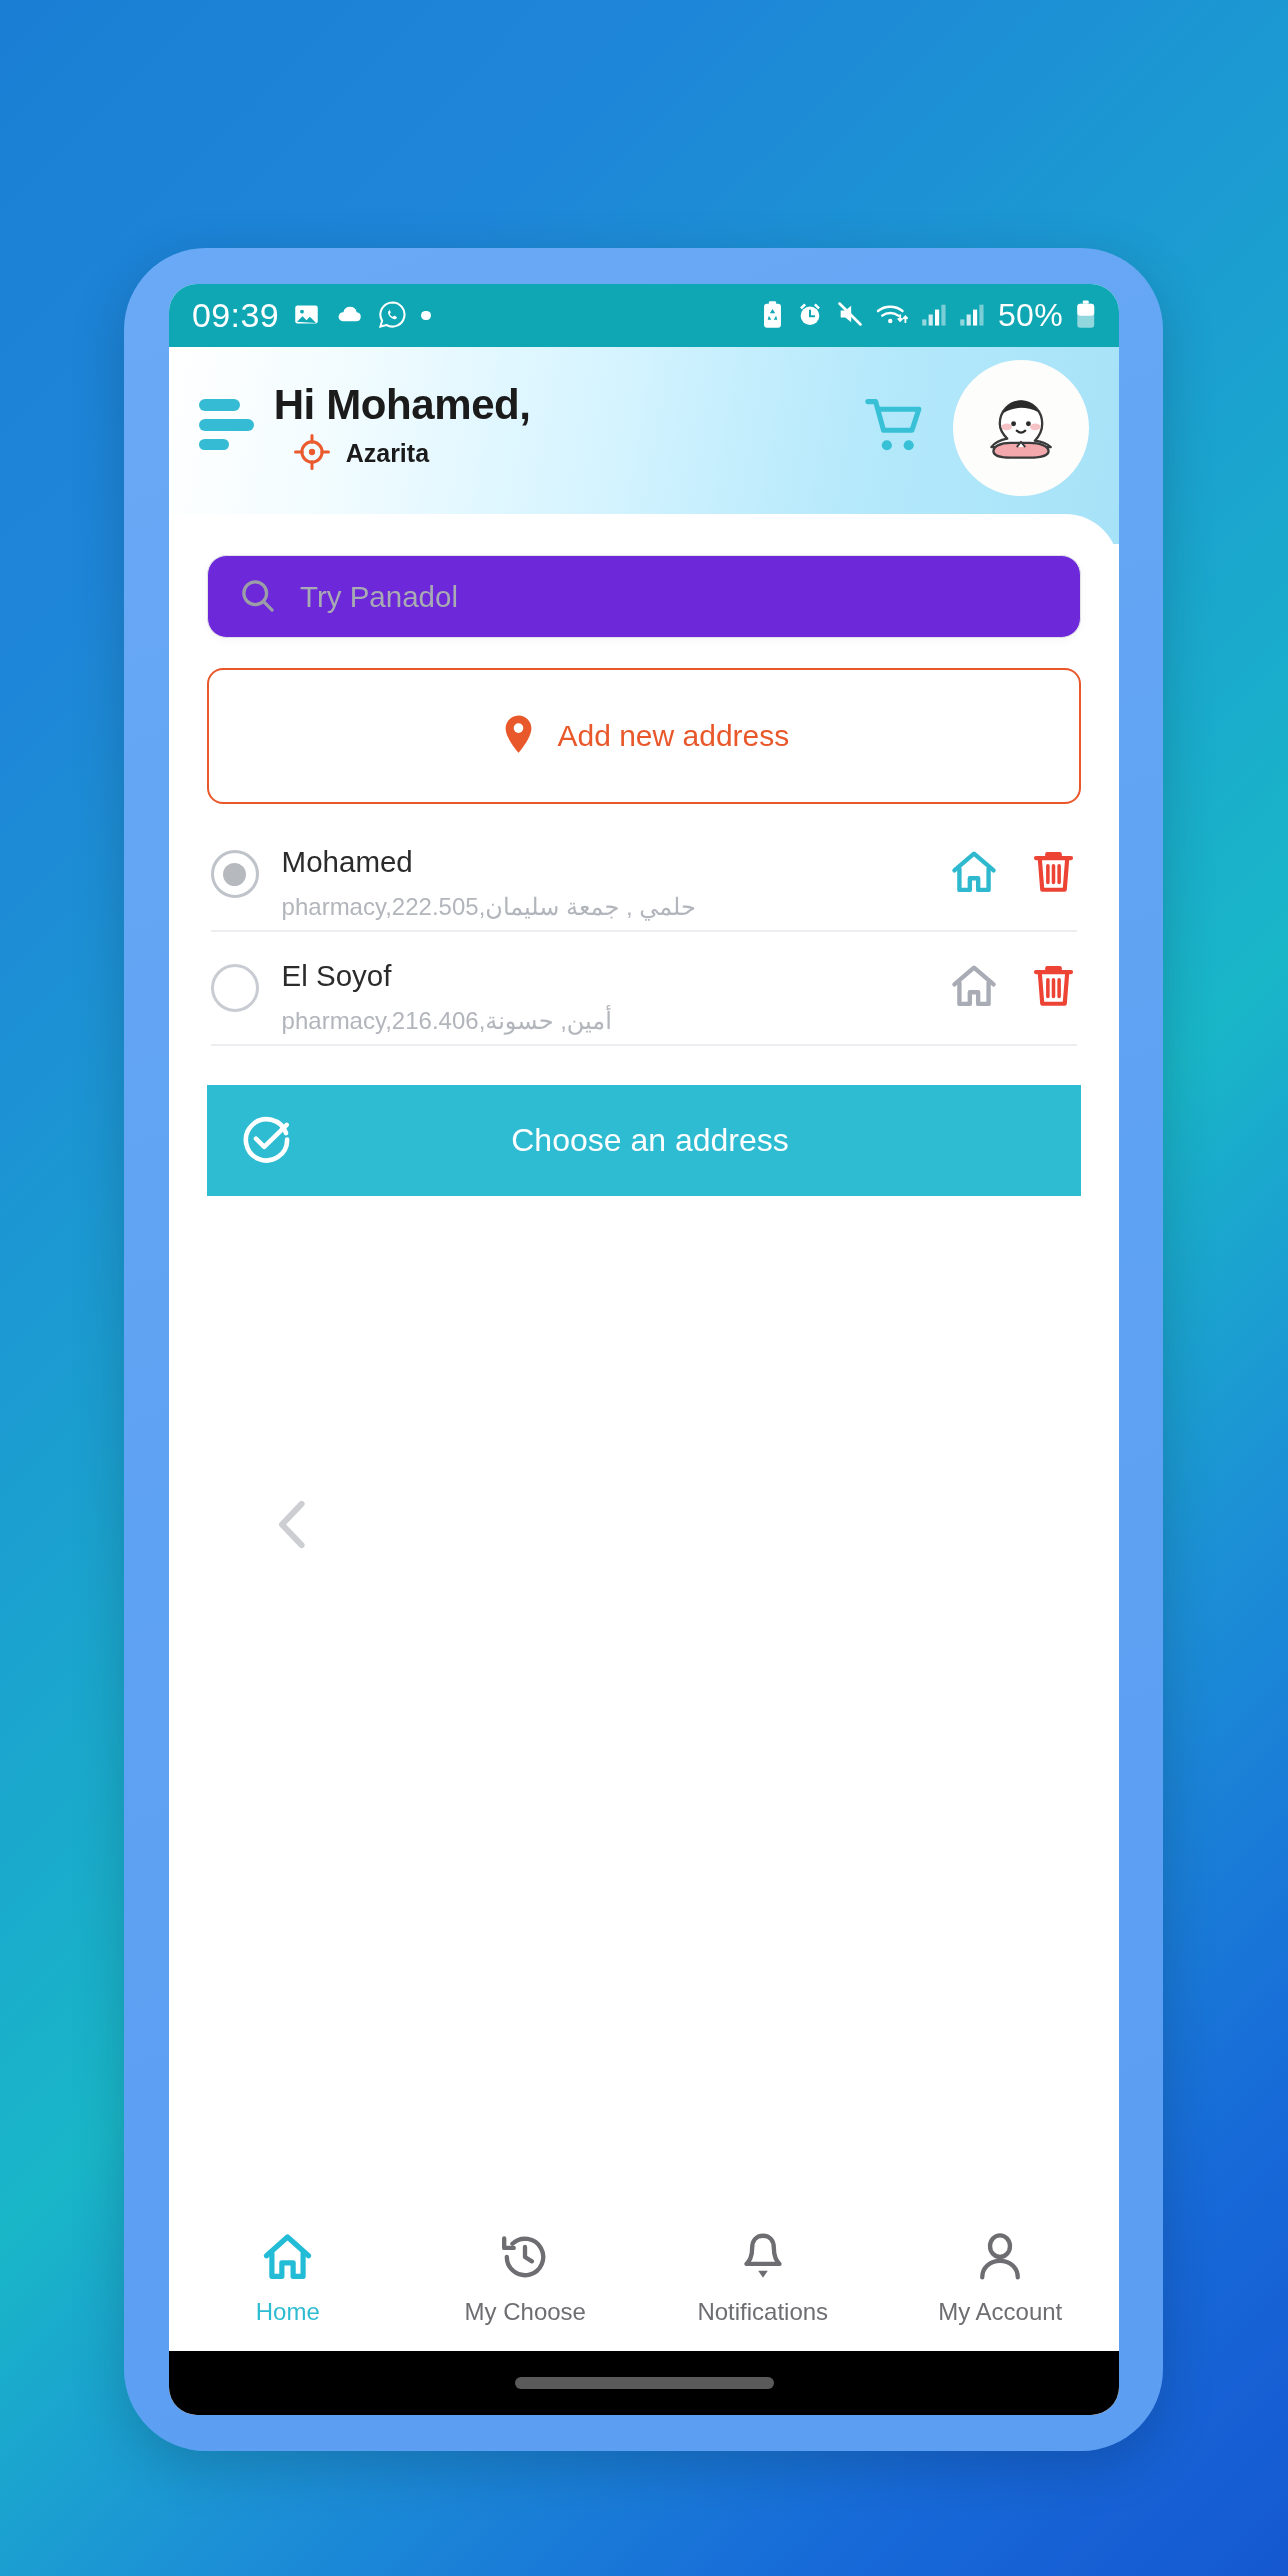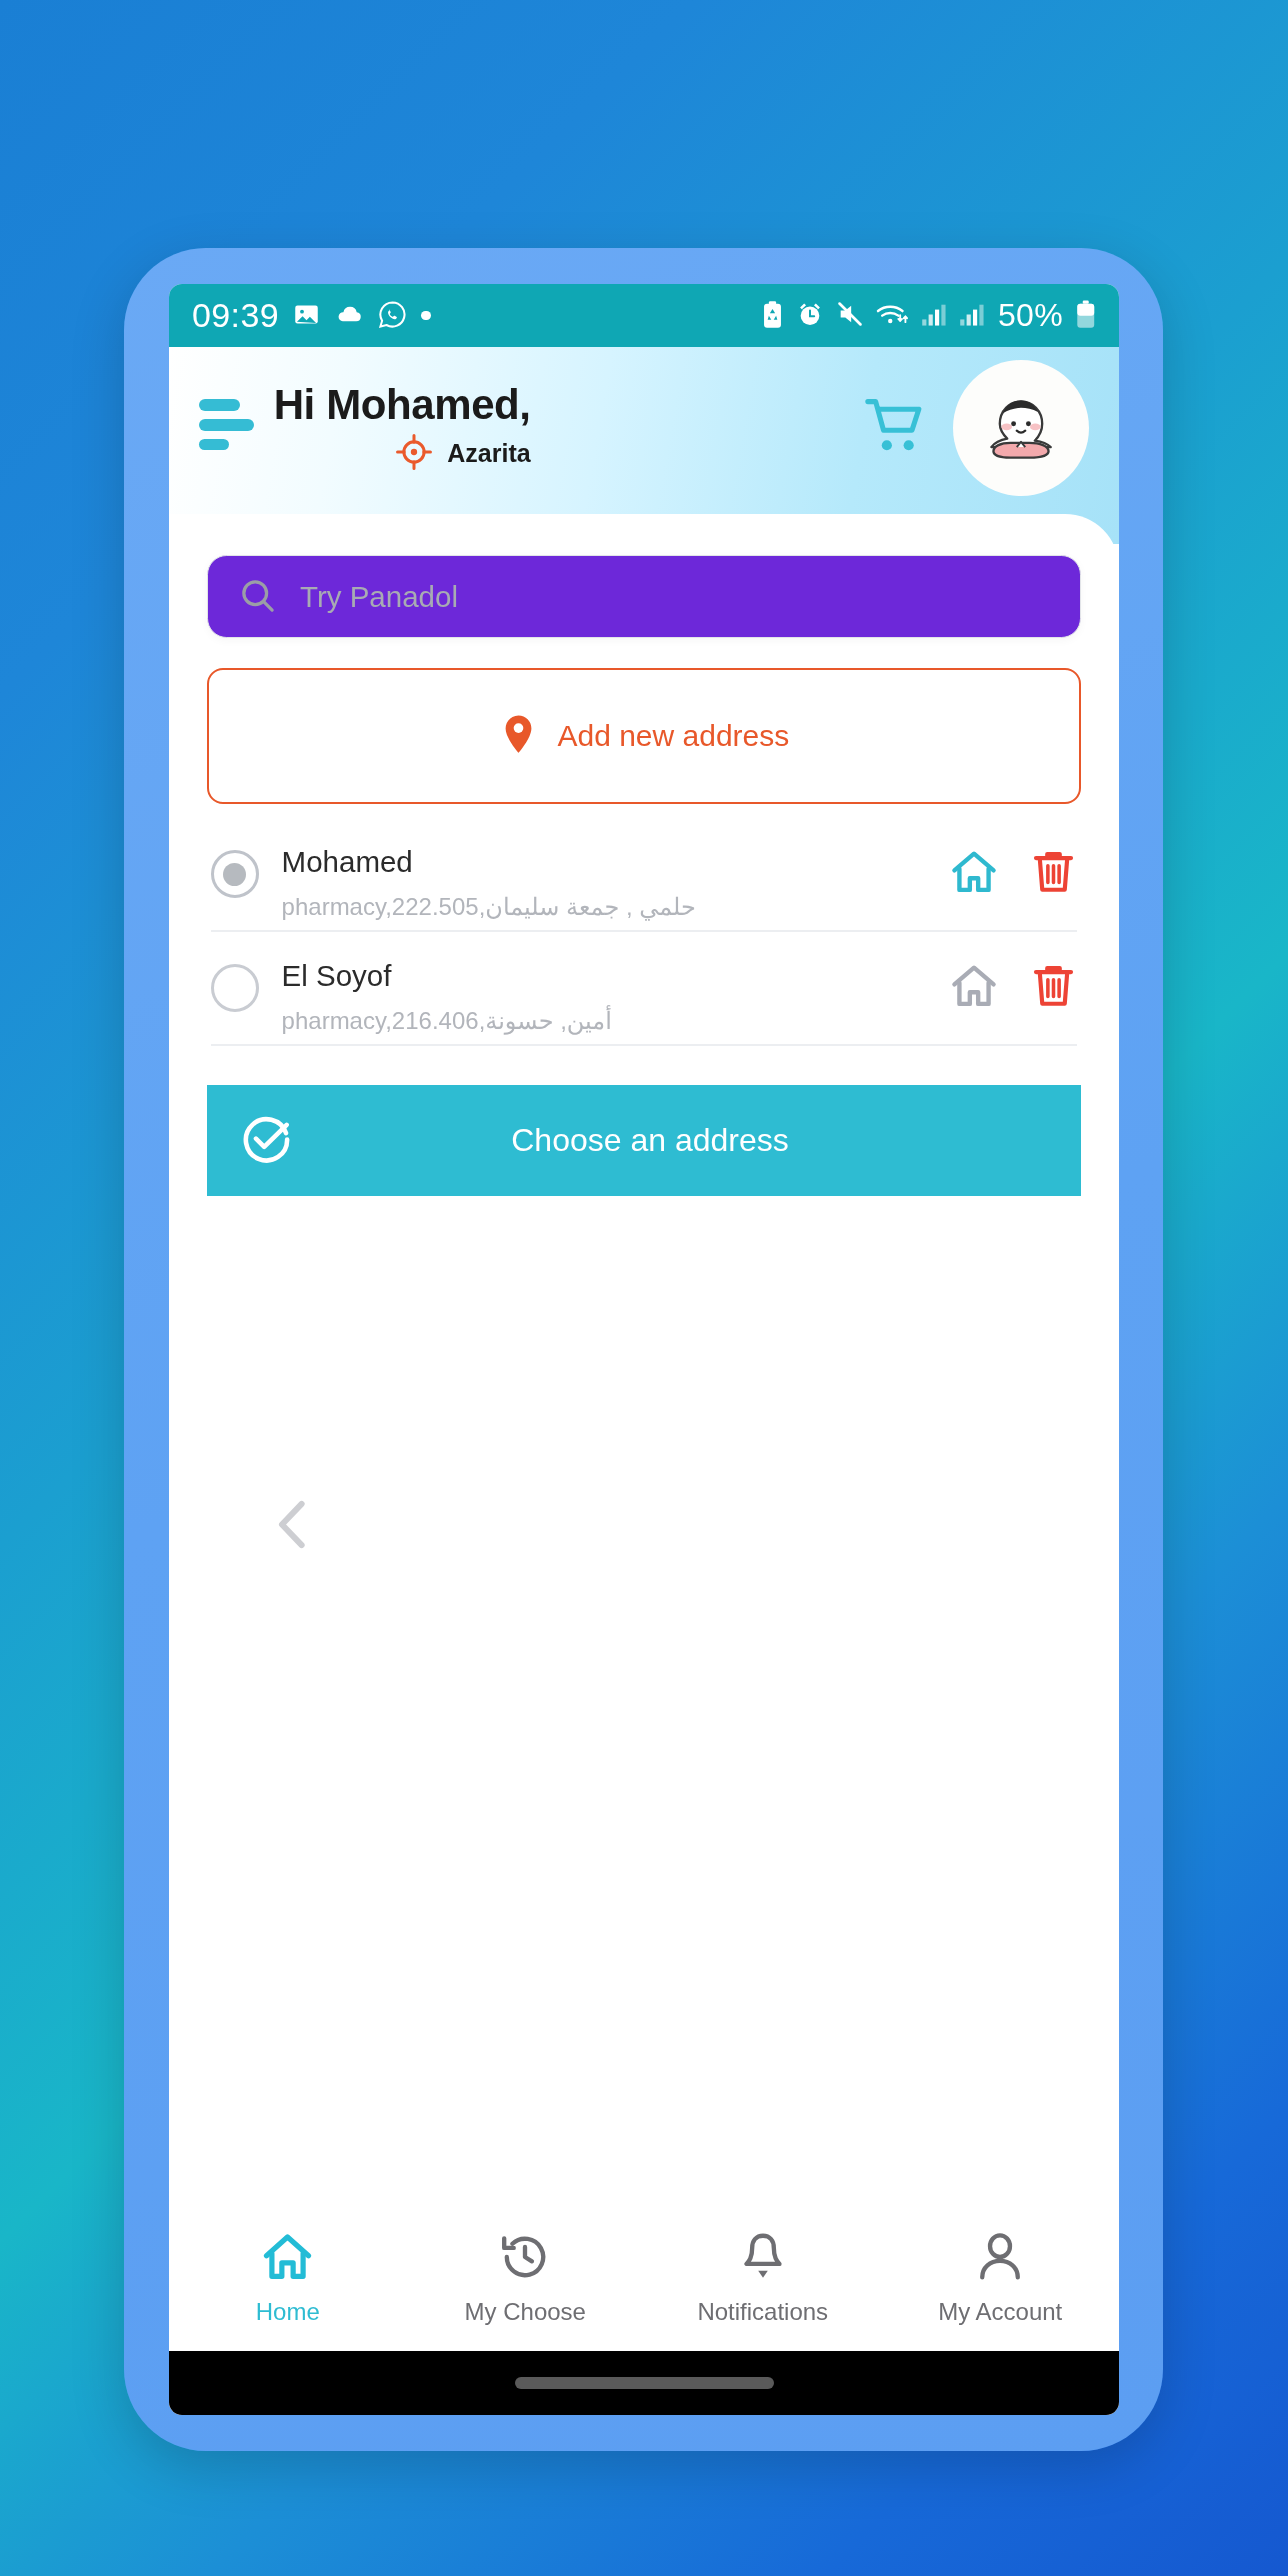--- a/index.html
+++ b/index.html
@@ -18,21 +18,21 @@
     left: 124px; top: 248px;
     width: 1039px; height: 2203px;
     background: linear-gradient(160deg, #6aa9f5 0%, #5ea2f3 50%, #5c9ef2 100%);
     border-radius: 82px;
     box-shadow: 0 16px 54px rgba(0,0,0,.18);
   }
   #phone-screen {
     position: absolute;
     left: 169px; top: 284px;
     width: 950px; height: 2131px;
-    border-radius: 13px;
+    border-radius: 28px;
     overflow: hidden;
     background: #fff;
     display: flex;
     flex-direction: column;
   }
   
   #status-bar {
     height: 63px;
     background: #0fa7b4;
     display: flex; align-items: center;
@@ -53,21 +53,21 @@
     height: 197px;
     background: linear-gradient(100deg, #ffffff 0%, #f2fcff 18%, #d6f4ff 45%, #b5e9fb 72%, #a6e2f8 100%);
     display: flex; align-items: center;
     padding: 0 30px 27px 30px;
   }
   #hamburger { width: 55px; display: flex; flex-direction: column; gap: 8px; margin-right: 19.7px; margin-top: -14.3px; }
   #hamburger i { display: block; height: 11.6px; border-radius: 6.3px; background: #35bcd4; }
   #hamburger i:nth-child(1) { width: 41px; }
   #hamburger i:nth-child(2) { width: 55px; }
   #hamburger i:nth-child(3) { width: 30px; }
-  #header-titles { display: flex; flex-direction: column; gap: 7.2px; margin-top: -5.4px; align-items: flex-end; }
+  #header-titles { display: flex; flex-direction: column; gap: 7.2px; margin-top: -5.4px; }
   #greeting { font-size: 42px; font-weight: 700; color: #1b1b1b; letter-spacing: -0.4px; line-height: 1; }
   #location-row { display: flex; align-items: center; gap: 14.3px; padding-left: 19.7px; }
   #location-name { font-size: 25px; font-weight: 700; color: #1b1b1b; }
   #header-actions { margin-left: auto; display: flex; align-items: center; gap: 23px; margin-top: -9px; }
   #avatar {
     width: 136px; height: 136px; border-radius: 50%;
     background: #fdfdfb;
     display: flex; align-items: center; justify-content: center;
     overflow: hidden;
   }

